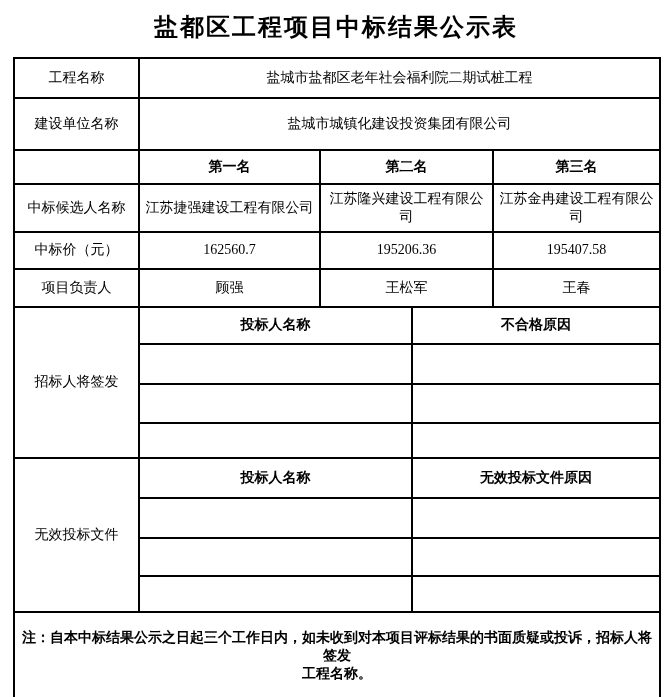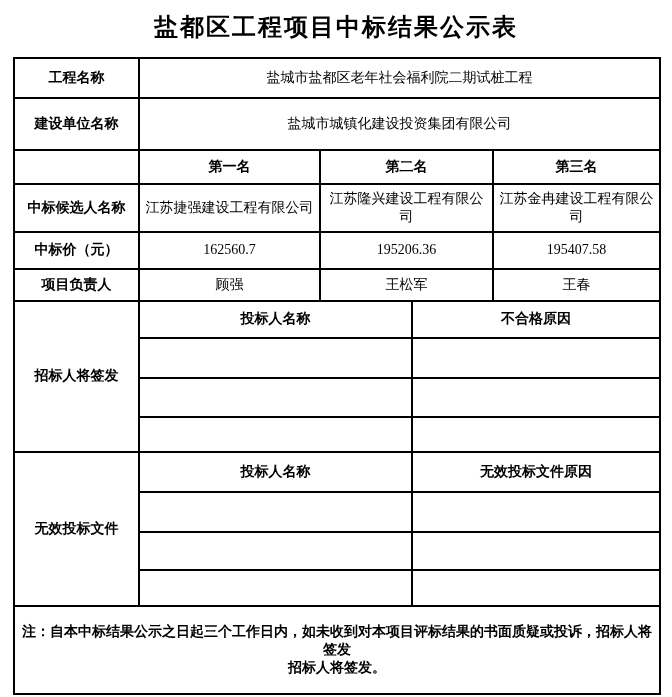--- a/index.html
+++ b/index.html
@@ -35,21 +35,21 @@
   table.main td {
     border: 2px solid #000000;
     padding: 2px 4px;
     text-align: center;
     vertical-align: middle;
     font-size: 14px;
     line-height: 1.3;
     overflow: hidden;
     word-break: break-all;
   }
-  td.label-cell { font-weight: bold; }
+  td.label-cell { font-weight: normal; }
   td.rank-head, td.sub-head { font-weight: bold; font-size: 15px; border-radius: 11px; }
   td.cand-cell { font-size: 15px; line-height: 1.35; padding: 2px 2px; }
   td.cand-first { text-align: left; }
   td.note-cell {
     vertical-align: top;
     text-align: center;
     font-weight: bold;
     font-size: 14px;
     line-height: 1.6;
     padding: 5px 6px;
@@ -95,21 +95,21 @@
     <td class="cand-cell">江苏金冉建设工程有限公司</td>
   </tr>
 
   <tr style="height:37px">
     <td class="label-cell">中标价（元）</td>
     <td>162560.7</td>
     <td colspan="2">195206.36</td>
     <td>195407.58</td>
   </tr>
 
-  <tr style="height:32px">
+  <tr style="height:38px">
     <td class="label-cell">项目负责人</td>
     <td>顾强</td>
     <td colspan="2">王松军</td>
     <td>王春</td>
   </tr>
 
   <tr style="height:37px">
     <td class="label-cell" rowspan="4">招标人将签发</td>
     <td class="sub-head" colspan="2">投标人名称</td>
     <td class="sub-head" colspan="2">不合格原因</td>
@@ -141,17 +141,17 @@
     <td colspan="2"></td>
   </tr>
   <tr style="height:36px">
     <td colspan="2"></td>
     <td colspan="2"></td>
   </tr>
 
   <tr style="height:88px">
     <td class="note-cell" colspan="5">
       <div>注：自本中标结果公示之日起三个工作日内，如未收到对本项目评标结果的书面质疑或投诉，招标人将签发</div>
-      <div>招标人将签发。</div>
+      <div>工程名称。</div>
     </td>
   </tr>
 </tbody>
   </table>
 
 </body></html>

